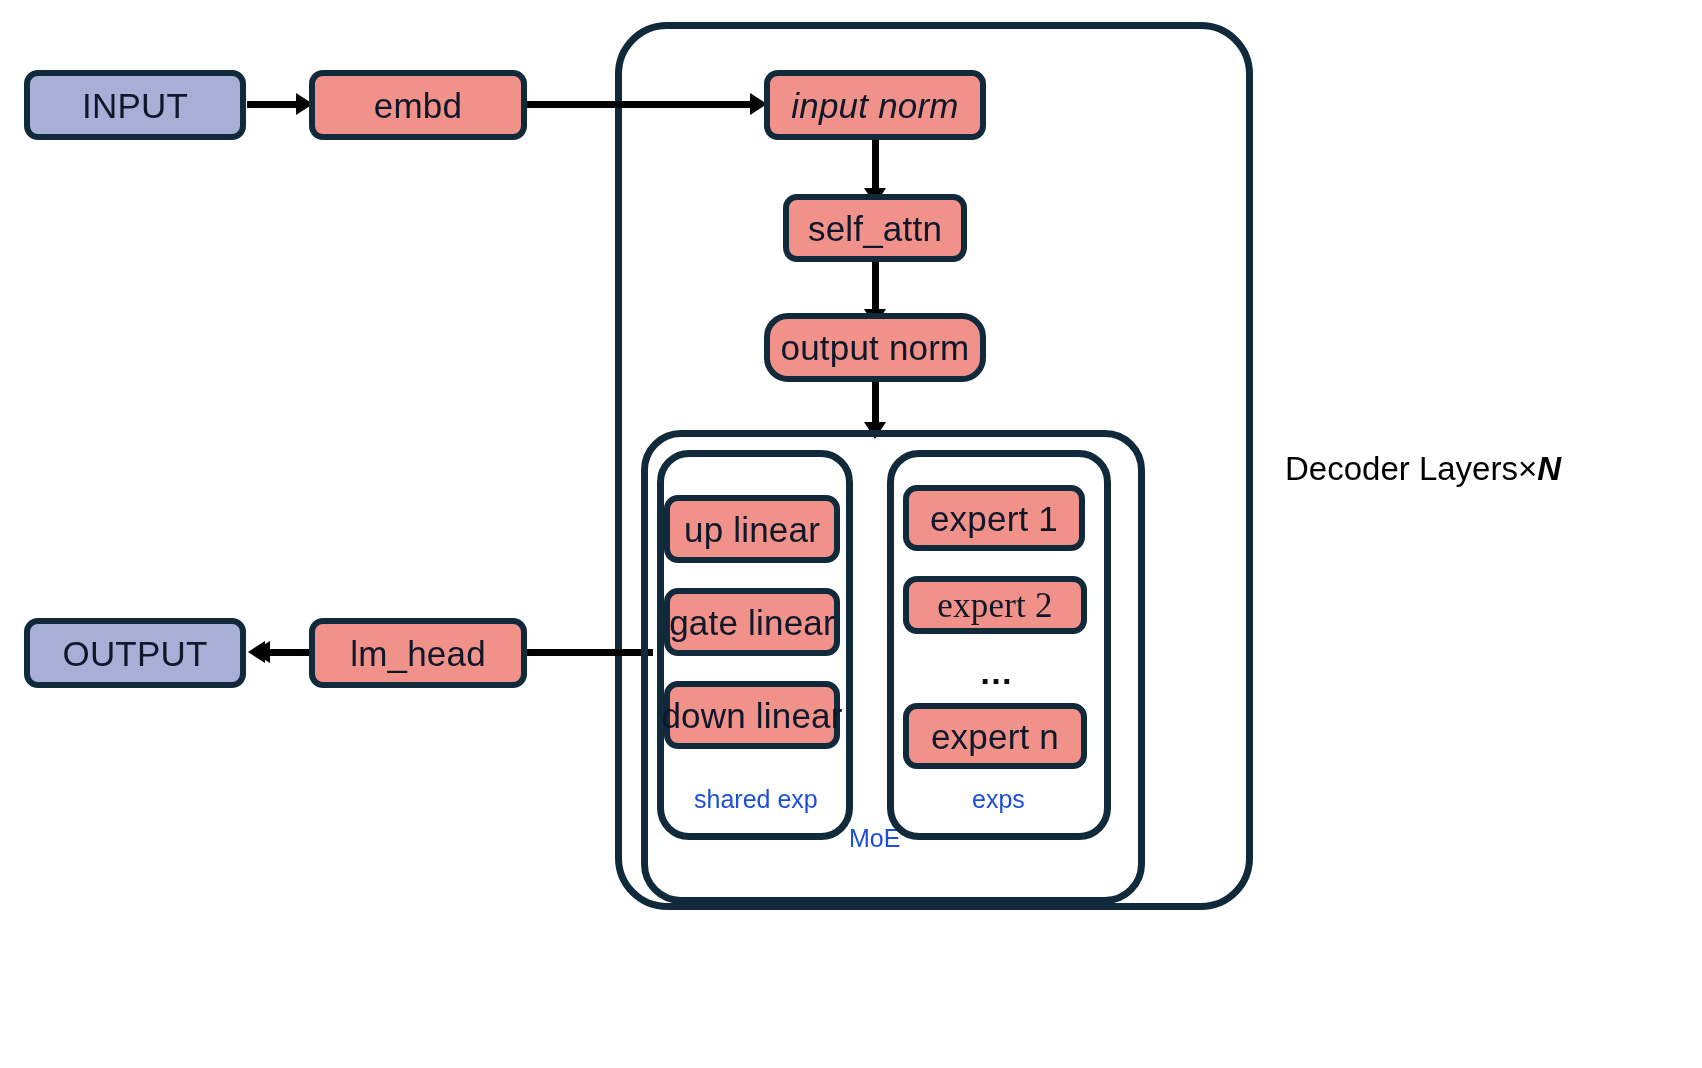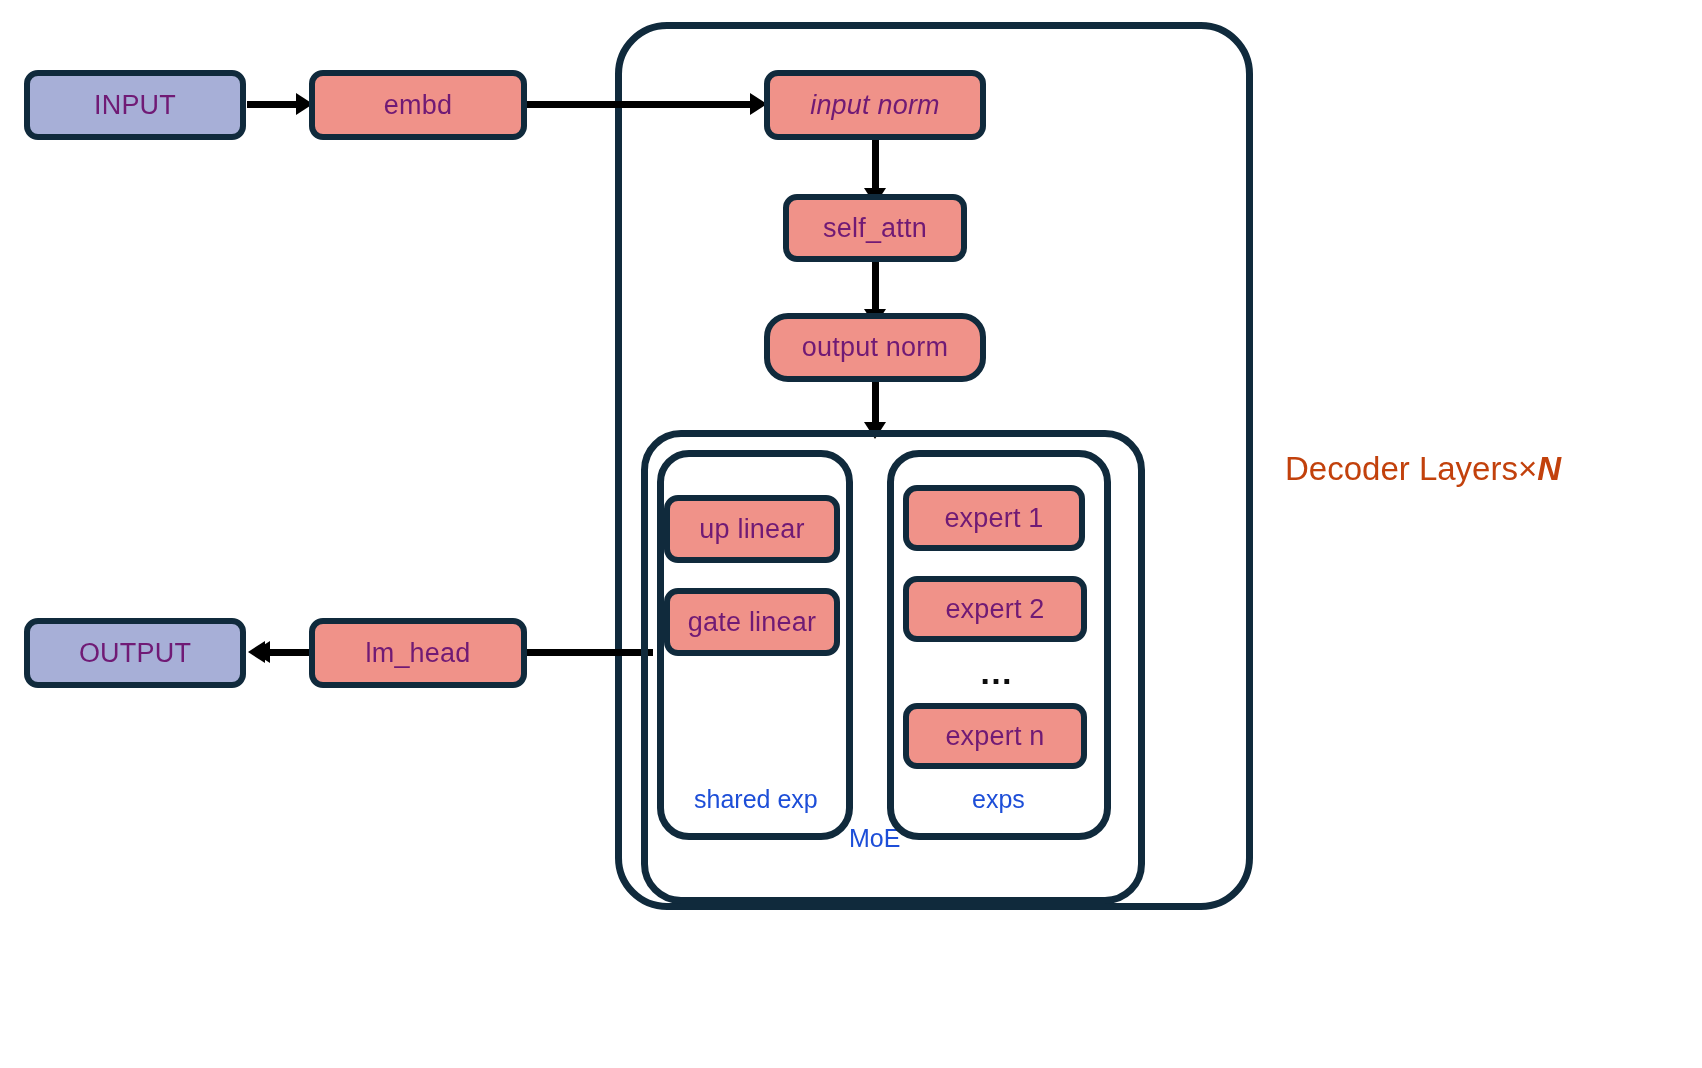--- a/index.html
+++ b/index.html
@@ -7,22 +7,22 @@
        font-family:"Liberation Sans","DejaVu Sans",sans-serif;}
   #stage{position:absolute;left:0;top:0;width:1702px;height:1068px;}
 
   
   .node{
     position:absolute;
     box-sizing:border-box;
     border:6px solid #102a3c;
     border-radius:14px;
     display:flex;align-items:center;justify-content:center;
-    color:#701a75;
-    font-size:27px;
+    color:#0f172a;
+    font-size:35px;
     line-height:1;
     letter-spacing:.2px;
     white-space:nowrap;
   }
   .node.salmon{background:#f09289;}
   .node.blue{background:#a7afd7;}
 
   
   .group{
     position:absolute;
@@ -35,21 +35,21 @@
   .group.sub{border-radius:32px;}
 
   
   .caption{
     position:absolute;
     color:#1d4ed8;
     font-size:25px;
     line-height:1;
     white-space:nowrap;
   }
-  .caption.big{font-size:33px;color:#c2410c;}
+  .caption.big{font-size:33px;color:#000000;}
   .caption.big i{font-style:italic;font-weight:bold;}
   .dots{
     position:absolute;color:#0d0d0d;font-size:34px;line-height:1;
     letter-spacing:2px;white-space:nowrap;font-weight:bold;
   }
 
   
   .hline{position:absolute;background:#000000;height:7px;}
   .vline{position:absolute;background:#000000;width:7px;}
   .arrowhead{position:absolute;width:0;height:0;}
@@ -122,30 +122,33 @@
   <div class="caption" style="left:694px;top:787px;">
     <span>shared exp</span>
   </div>
 
   <div class="node salmon" style="left:664px;top:495px;width:176px;height:68px;">
     <span>up linear</span>
   </div>
   <div class="node salmon" style="left:664px;top:588px;width:176px;height:68px;justify-content:center;">
     <span>gate linear</span>
   </div>
+  <div class="node salmon" style="left:664px;top:681px;width:176px;height:68px;">
+    <span>down linear</span>
+  </div>
 
   <div class="group sub" style="left:887px;top:450px;width:224px;height:390px;"></div>
   <div class="caption" style="left:972px;top:787px;">
     <span>exps</span>
   </div>
 
   <div class="node salmon" style="left:903px;top:485px;width:182px;height:66px;">
     <span>expert 1</span>
   </div>
-  <div class="node salmon" style="left:903px;top:576px;width:184px;height:66px;">
+  <div class="node salmon" style="left:903px;top:576px;width:184px;height:58px;font-family:Liberation Serif, serif;">
     <span>expert 2</span>
   </div>
   <div class="dots" style="left:979px;top:655px;">
     <span>…</span>
   </div>
   <div class="node salmon" style="left:903px;top:703px;width:184px;height:66px;">
     <span>expert n</span>
   </div>
 
   <div class="caption big" style="left:1285px;top:452px;">

